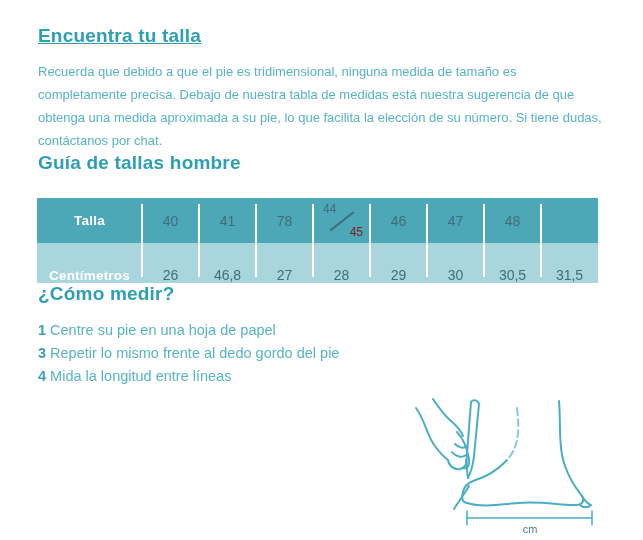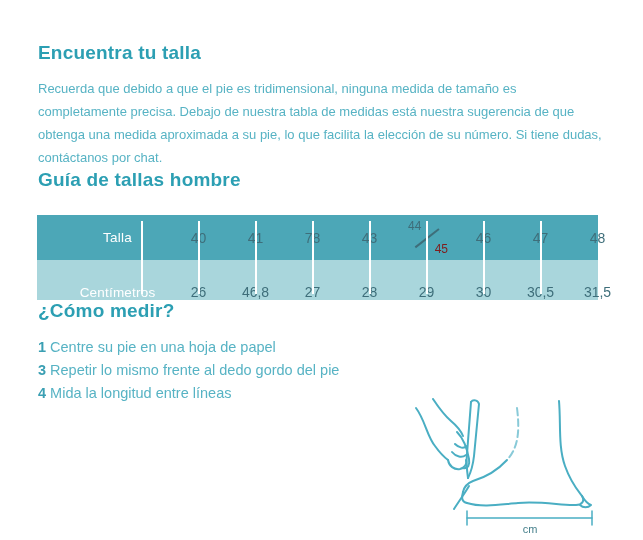--- a/index.html
+++ b/index.html
@@ -12,21 +12,21 @@
   }
   .content{position:absolute;left:38px;top:0;width:567px;}
 
   h2.sec-title{
     margin:0;
     font-size:19px;
     font-weight:700;
     color:#2c9fb3;
     letter-spacing:.2px;
   }
-  .find-title{padding-top:42px;}
+  .find-title{padding-top:25px;text-decoration:underline;}
   .find-body{
     margin:13px 0 0 0;
     width:567px;
     font-size:13px;
     line-height:23px;
     color:#57b3c4;
   }
 
   .guide-title{margin-top:45px;}
 
@@ -40,23 +40,22 @@
   .trow{display:flex;width:561px;}
   .trow-sizes{background:#4ca7b7;height:45px;}
   .trow-cms{background:#a9d6dc;height:40px;align-items:flex-end;}
   .tcell{
     width:57px;flex:0 0 57px;
     display:flex;align-items:center;justify-content:center;
     font-size:14px;color:#3e6e7a;
   }
   .tcell-label{
     width:105px;flex:0 0 105px;
-    font-size:13.5px;font-weight:400;color:#ffffff;
+    font-size:13.5px;font-weight:700;color:#ffffff;
     letter-spacing:.2px;
-    margin-left:28px;
   }
   .tcell-split{position:relative;}
   .split-top{position:absolute;top:4px;left:10px;font-size:12px;color:#3e6e7a;}
   .split-bottom{position:absolute;bottom:4px;right:7px;font-size:12px;color:#7f1d1d;}
   .split-diag{
     position:absolute;left:50%;top:50%;
     width:1.6px;height:30px;background:#3e6e7a;
     transform:translate(-50%,-50%) rotate(52deg);
   }
   .vdivider{
@@ -89,21 +88,20 @@
 
     <section>
       <h2 class="sec-title guide-title">Guía de tallas hombre</h2>
 
       <div class="size-table">
         <div class="trow trow-sizes">
           <div class="tcell tcell-label">Talla</div>
           <div class="tcell">40</div>
           <div class="tcell">41</div>
           <div class="tcell">78</div>
-          <div class="tcell">43</div>
           <div class="tcell tcell-split">
             <span class="split-top">44</span>
             <span class="split-diag"></span>
             <span class="split-bottom">45</span>
           </div>
           <div class="tcell">46</div>
           <div class="tcell">47</div>
           <div class="tcell">48</div>
         </div>
         <div class="trow trow-cms">

